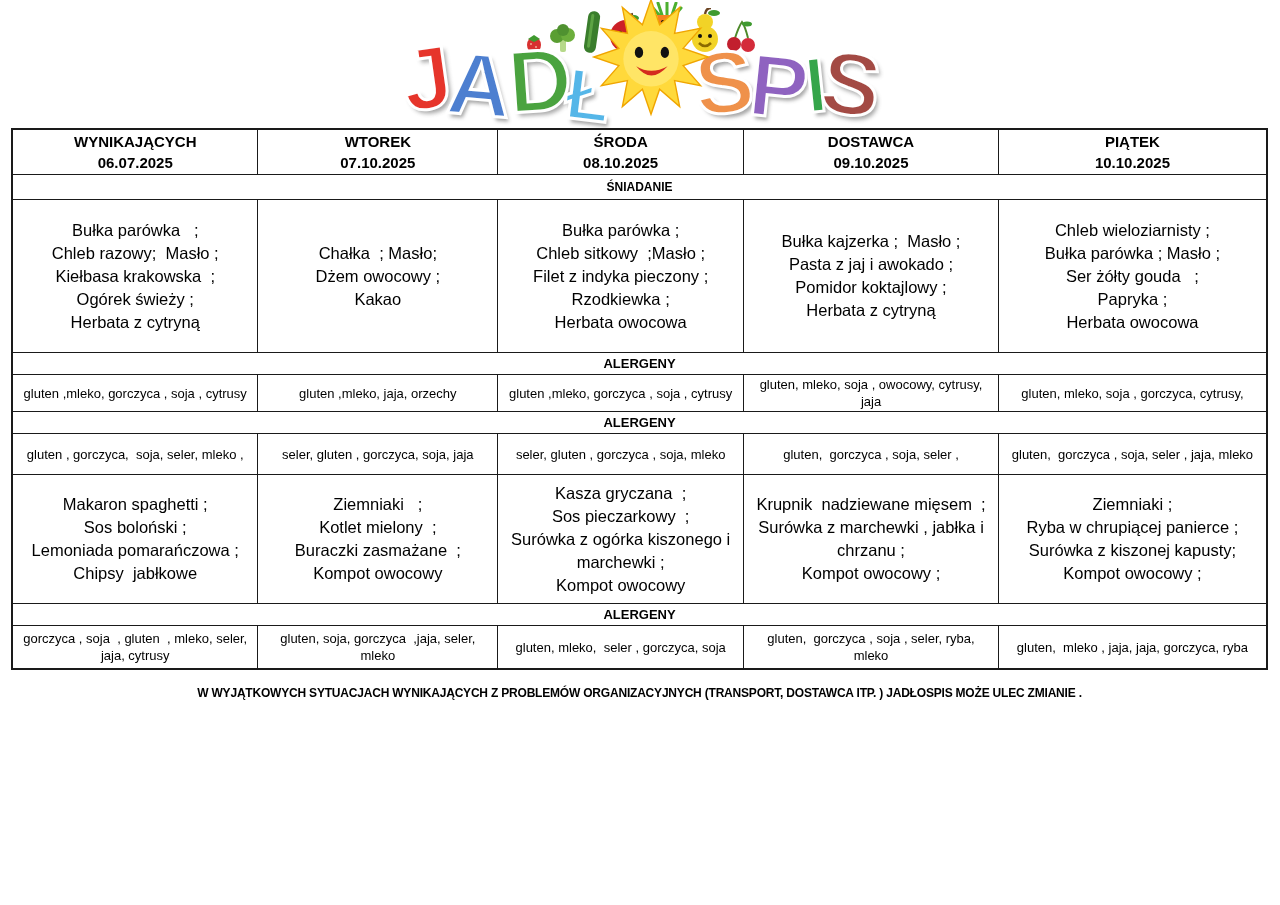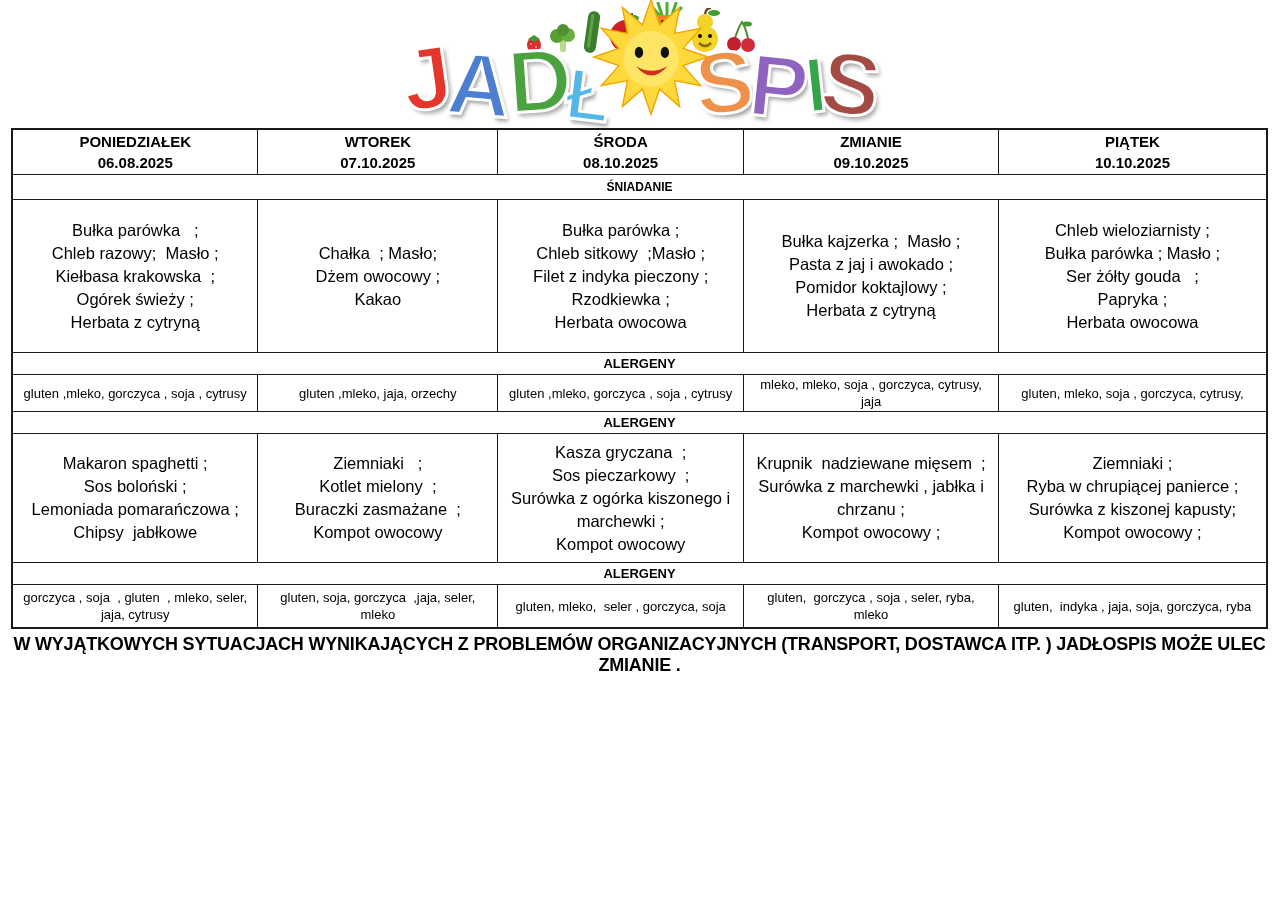--- a/index.html
+++ b/index.html
@@ -36,22 +36,22 @@
   td.sec-al{font-weight:700;font-size:13px;height:19px;line-height:19px;margin-top:6px;}
   td.food{font-size:16.5px;line-height:23px;vertical-align:top;white-space:pre-wrap;padding-top:4px;}
   tr.r-breakfast td.food{height:150px;}
   tr.r-dinner1 td.food{height:60px;}
   tr.r-dinner2 td.food{height:126px;}
   td.allerg{font-size:13px;line-height:17px;white-space:pre-wrap;}
   tr.r-al1 td.allerg{height:34px;}
   tr.r-al2 td.allerg{height:38px;}
   tr.r-al3 td.allerg{height:40px;}
 
-  .footer-note{width:1257px;margin:5px auto 0 11px;text-align:center;
-    font-weight:700;font-size:18px;letter-spacing:-0.2px;}
+  .footer-note{width:1257px;margin:16px auto 0 11px;text-align:center;
+    font-weight:700;font-size:12px;letter-spacing:-0.2px;}
 </style>
 </head>
 <body>
 
 <div class="logo-wrap">
   <div class="fruit-strip">
     <svg width="20" height="22" viewBox="0 0 20 22">
       <ellipse cx="10" cy="13" rx="7" ry="8" fill="#d8302f"></ellipse>
       <path d="M4 7 L10 3 L16 7 L10 10 Z" fill="#3f9a2f"></path>
       <circle cx="7" cy="12" r="0.8" fill="#ffd"></circle>
@@ -123,33 +123,33 @@
   <colgroup>
     <col style="width:19.6%">
       <col style="width:19.1%">
       <col style="width:19.6%">
     <col style="width:20.3%">
       <col style="width:21.4%">
   </colgroup>
   <tbody>
   <tr class="r-days">
     <td class="day">
-      <div>PONIEDZIAŁEK</div>
-      <div>06.08.2025</div>
+      <div>WYNIKAJĄCYCH</div>
+      <div>06.07.2025</div>
     </td>
     <td class="day">
       <div>WTOREK</div>
       <div>07.10.2025</div>
     </td>
     <td class="day">
       <div>ŚRODA</div>
       <div>08.10.2025</div>
     </td>
     <td class="day">
-      <div>ZMIANIE</div>
+      <div>DOSTAWCA</div>
       <div>09.10.2025</div>
     </td>
     <td class="day">
       <div>PIĄTEK</div>
       <div>10.10.2025</div>
     </td>
   </tr>
 
   <tr>
     <td colspan="5" class="sec">ŚNIADANIE</td>
@@ -179,27 +179,34 @@
 Herbata owocowa</td>
   </tr>
 
   <tr>
     <td colspan="5" class="sec-al">ALERGENY</td>
   </tr>
   <tr class="r-al1">
     <td class="allerg">gluten ,mleko, gorczyca , soja , cytrusy</td>
     <td class="allerg">gluten ,mleko, jaja, orzechy</td>
     <td class="allerg">gluten ,mleko, gorczyca , soja , cytrusy</td>
-    <td class="allerg">mleko, mleko, soja , gorczyca, cytrusy, jaja</td>
+    <td class="allerg">gluten, mleko, soja , owocowy, cytrusy, jaja</td>
     <td class="allerg">gluten, mleko, soja , gorczyca, cytrusy,</td>
   </tr>
 
 
   <tr>
     <td colspan="5" class="sec-al">ALERGENY</td>
+  </tr>
+  <tr class="r-al2">
+    <td class="allerg">gluten , gorczyca,  soja, seler, mleko ,</td>
+    <td class="allerg">seler, gluten , gorczyca, soja, jaja</td>
+    <td class="allerg">seler, gluten , gorczyca , soja, mleko</td>
+    <td class="allerg">gluten,  gorczyca , soja, seler ,</td>
+    <td class="allerg">gluten,  gorczyca , soja, seler , jaja, mleko</td>
   </tr>
 
   <tr class="r-dinner2">
     <td class="food">Makaron spaghetti ;
 Sos boloński ;
 Lemoniada pomarańczowa ;
 Chipsy  jabłkowe</td>
     <td class="food">Ziemniaki   ;
 Kotlet mielony  ;
 Buraczki zasmażane  ;
@@ -218,18 +225,18 @@
   </tr>
 
   <tr>
     <td colspan="5" class="sec-al">ALERGENY</td>
   </tr>
   <tr class="r-al3">
     <td class="allerg">gorczyca , soja  , gluten  , mleko, seler, jaja, cytrusy</td>
     <td class="allerg">gluten, soja, gorczyca  ,jaja, seler, mleko</td>
     <td class="allerg">gluten, mleko,  seler , gorczyca, soja</td>
     <td class="allerg">gluten,  gorczyca , soja , seler, ryba, mleko</td>
-    <td class="allerg">gluten,  indyka , jaja, soja, gorczyca, ryba</td>
+    <td class="allerg">gluten,  mleko , jaja, jaja, gorczyca, ryba</td>
   </tr>
   </tbody>
 </table>
 
 <div class="footer-note">W WYJĄTKOWYCH SYTUACJACH WYNIKAJĄCYCH Z PROBLEMÓW ORGANIZACYJNYCH (TRANSPORT, DOSTAWCA ITP. )  JADŁOSPIS MOŻE ULEC ZMIANIE .</div>
 
 </body></html>

